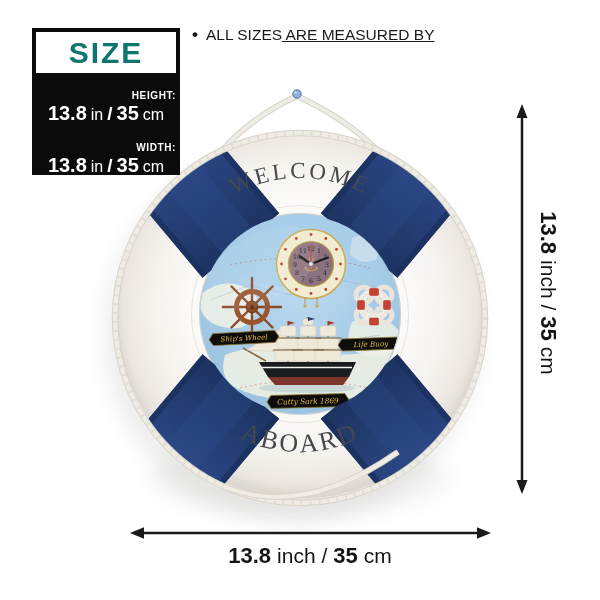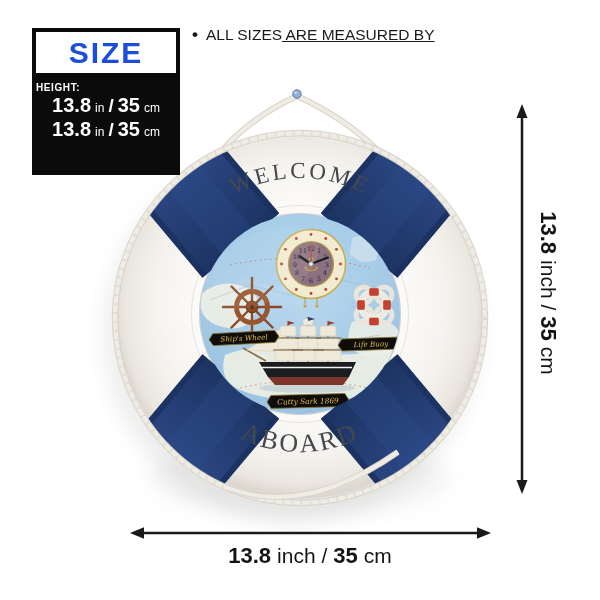--- a/index.html
+++ b/index.html
@@ -2,25 +2,25 @@
 <html><head>
 <meta charset="utf-8">
 <style>
   html,body{margin:0;padding:0;background:#fff;}
   #stage{position:relative;width:600px;height:600px;background:#ffffff;overflow:hidden;
          font-family:"Liberation Sans",sans-serif;}
   
   .size-panel{position:absolute;left:32px;top:28px;width:148px;height:147px;
     background:#0b0b0b;box-sizing:border-box;padding:4px;}
   .size-title-box{height:41px;background:#ffffff;display:flex;align-items:center;justify-content:center;}
-  .size-title{font-size:30px;font-weight:900;letter-spacing:2px;color:#1d4ed8;}
-  .size-row-label{margin-top:9px;text-align:left;color:#fff;font-size:10px;font-weight:700;letter-spacing:.6px;}
+  .size-title{font-size:30px;font-weight:900;letter-spacing:2px;color:#0f766e;}
+  .size-row-label{margin-top:17px;text-align:right;color:#fff;font-size:10px;font-weight:700;letter-spacing:.6px;}
   .size-row-value{margin-top:1px;display:flex;justify-content:center;align-items:baseline;gap:4px;color:#fff;}
   .sv-num{font-size:20px;font-weight:800;}
-  .sv-unit{font-size:12px;font-weight:400;}
+  .sv-unit{font-size:16px;font-weight:400;}
   .sv-slash{font-size:19px;font-weight:800;}
   
   .note{position:absolute;left:192px;top:25px;display:flex;color:#17191d;font-size:15.5px;line-height:1.3;}
   .note-bullet{font-size:17px;font-weight:800;margin:-1px 8px 0 0;}
   .seg-b{font-weight:400;}
   .seg-r{font-weight:500;text-decoration:underline;}
   
   .dim-label{position:absolute;display:flex;align-items:baseline;justify-content:center;gap:6px;color:#141414;}
   .dim-num{font-size:22px;font-weight:800;}
   .dim-unit{font-size:21px;font-weight:400;}
@@ -295,20 +295,21 @@
       <span class="size-title">SIZE</span>
     </div>
     <div class="size-row-label">HEIGHT:</div>
     <div class="size-row-value">
       <span class="sv-num">13.8</span>
       <span class="sv-unit">in</span>
       <span class="sv-slash">/</span>
       <span class="sv-num">35</span>
       <span class="sv-unit">cm</span>
     </div>
+    <div class="size-row-label">WIDTH:</div>
     <div class="size-row-value">
       <span class="sv-num">13.8</span>
       <span class="sv-unit">in</span>
       <span class="sv-slash">/</span>
       <span class="sv-num">35</span>
       <span class="sv-unit">cm</span>
     </div>
   </div>
 
   <div class="note">

